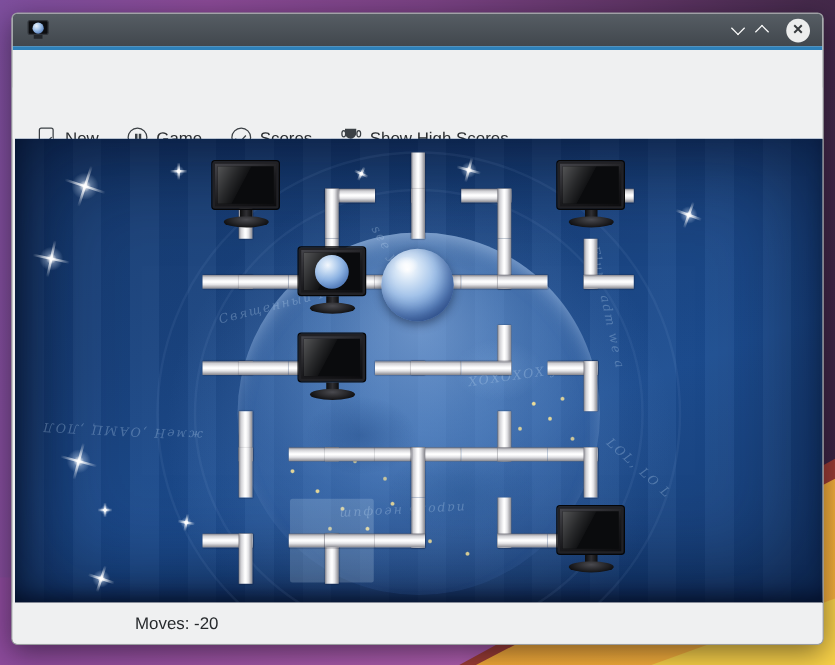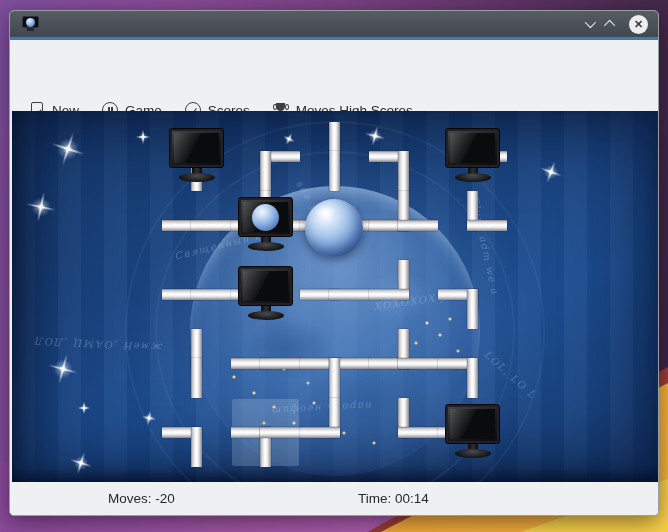--- a/index.html
+++ b/index.html
@@ -211,21 +211,21 @@
         <span>Scores</span>
       </div>
       <div class="tbtn">
         <span class="icon ic-trophy">
           <span class="h1"></span>
             <span class="h2"></span>
             <span class="cup"></span>
             <span class="stem"></span>
             <span class="base"></span>
         </span>
-        <span>Moves High Scores</span>
+        <span>Show High Scores</span>
       </div>
     </div>
 
     <div class="board">
       <div class="ring" style="left:113px;top:10px;width:420px;height:420px;"></div>
       <div class="ring" style="left:143px;top:40px;width:360px;height:360px;"></div>
       <div class="earth"></div>
       <div class="citydots"></div>
 
       <div class="star" style="left: 39px; top: 21px; width: 34px; height: 34px; transform: rotate(18deg);"></div>
@@ -407,17 +407,16 @@
             </div>
             <div class="neck"></div>
             <div class="mbase"></div>
           </div>
         </div>
         <div class="sphere"></div>
     </div>
 
     <div class="statusbar">
       <div class="sbtext moves">Moves: -20</div>
-      <div class="sbtext timer">Time: 00:14</div>
     </div>
 
   </div>
 </div>
 
 </body></html>

